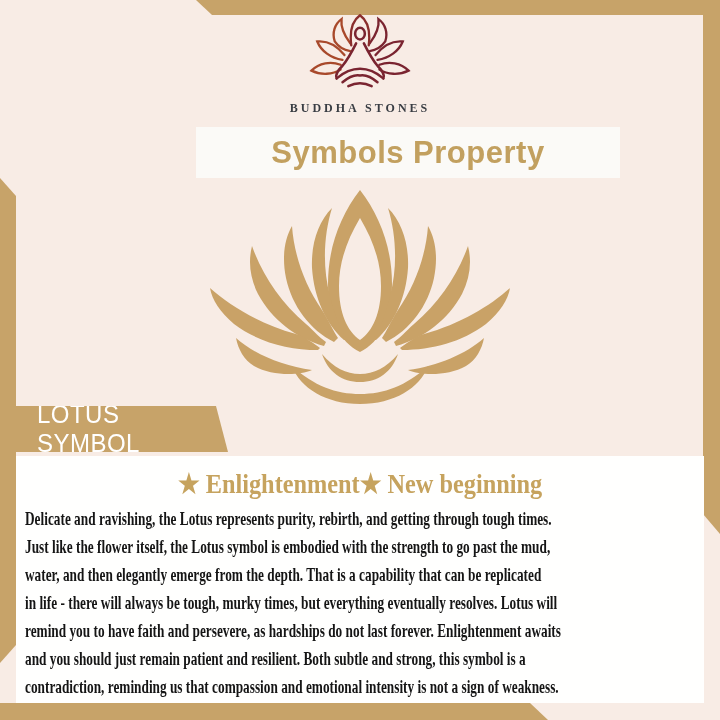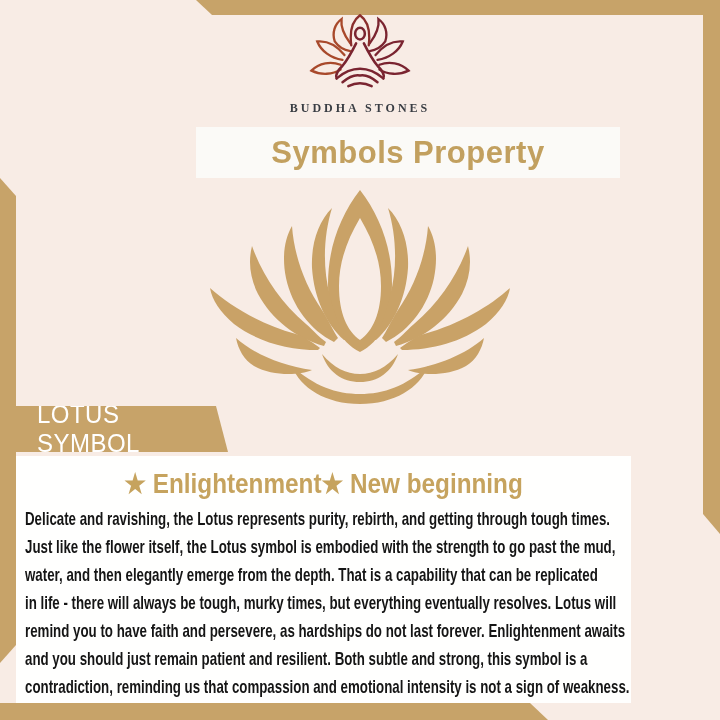--- a/index.html
+++ b/index.html
@@ -59,22 +59,23 @@
     background:#c7a369;
     clip-path:polygon(0 0,calc(100% - 12px) 0,100% 100%,0 100%);
     display:flex;align-items:center;
   }
   .lotus-banner span{
     margin-left:37px;color:#ffffff;font-size:25px;font-weight:500;
     letter-spacing:0.5px;transform:scaleX(0.96);transform-origin:left center;
   }
   
   .content-box{
-    position:absolute;left:16px;top:456px;width:615px;height:247px;
+    position:absolute;left:16px;top:456px;width:688px;height:247px;
     background:#fffffe;
+    font-family:Liberation Serif, serif;
   }
   .content-heading{
     margin-top:12px;height:32px;line-height:32px;
     text-align:center;
     font-size:27px;font-weight:bold;color:#c6a35e;
     transform:scaleX(0.9);
   }
   .paragraph{
     margin:5px 0 0 9px;
     width:962px;

